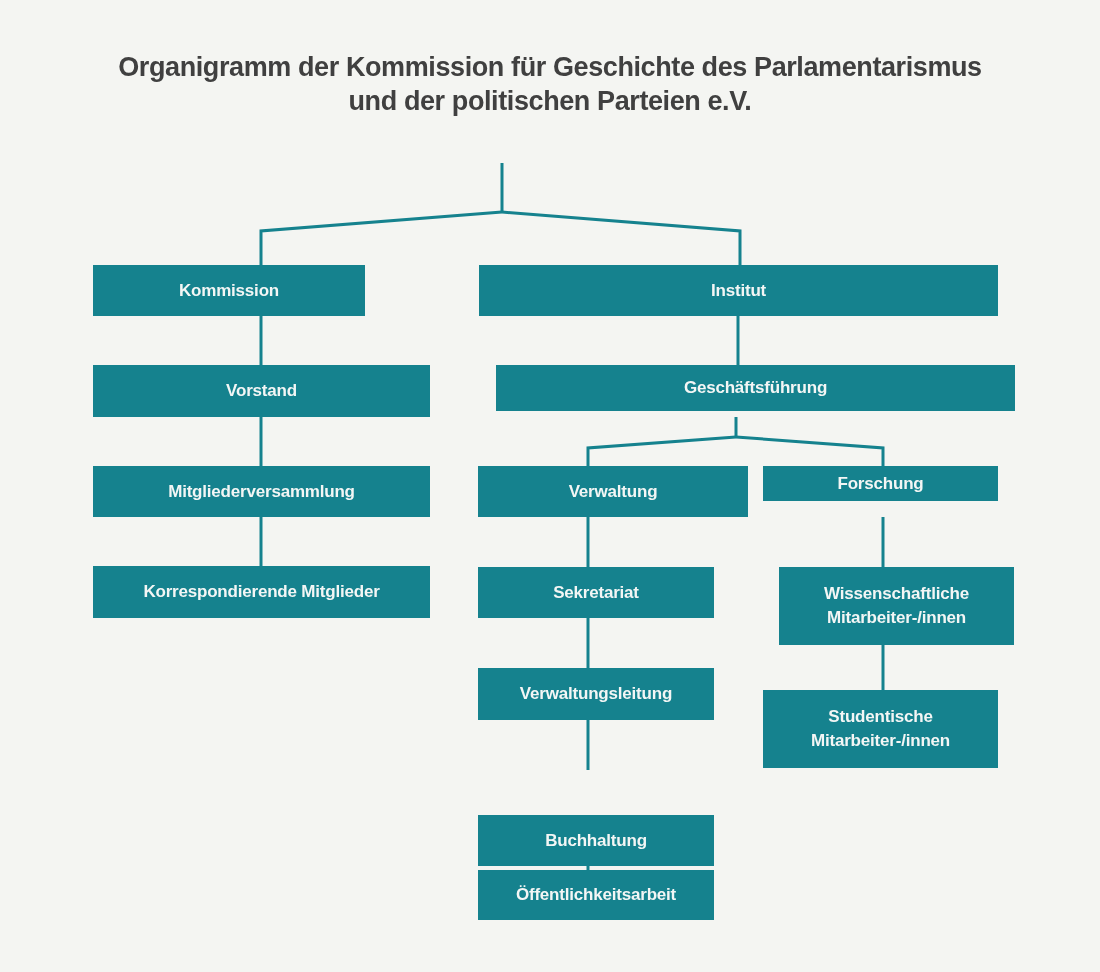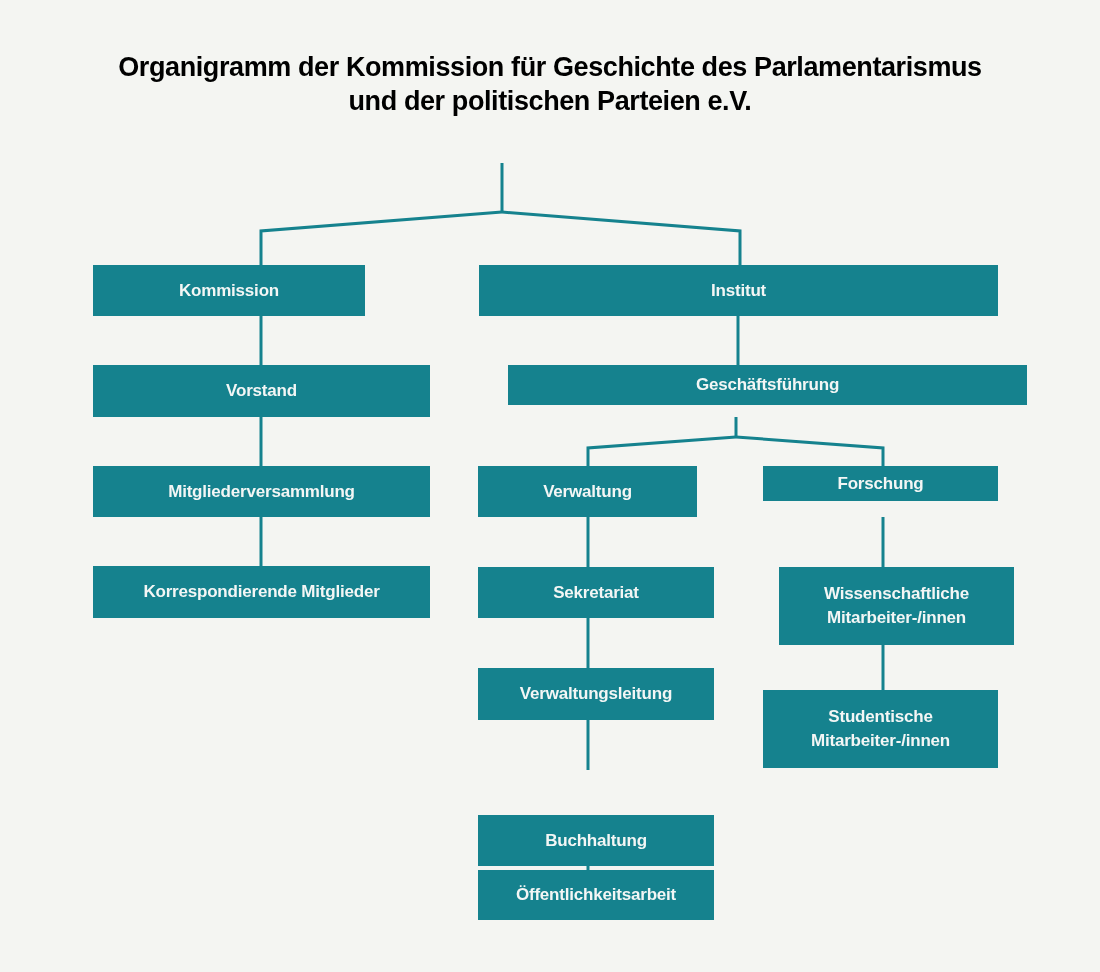--- a/index.html
+++ b/index.html
@@ -14,21 +14,21 @@
     height: 972px;
     background: #F4F5F2;
     overflow: hidden;
   }
   .chart-title {
     position: absolute;
     top: 50px;
     left: 0;
     width: 1100px;
     text-align: center;
-    color: #000000;
+    color: #404040;
     font-size: 27px;
     line-height: 34px;
     font-weight: bold;
     letter-spacing: -0.4px;
   }
   .connectors {
     position: absolute;
     top: 0;
     left: 0;
   }
@@ -47,23 +47,23 @@
     padding: 0 10px;
     box-sizing: border-box;
   }
   
   .n-kommission            { left: 93px;  top: 265px; width: 272px; height: 51px; }
   .n-vorstand              { left: 93px;  top: 365px; width: 337px; height: 52px; }
   .n-mitgliederversammlung { left: 93px;  top: 466px; width: 337px; height: 51px; }
   .n-korrespondierende     { left: 93px;  top: 566px; width: 337px; height: 52px; }
   
   .n-institut              { left: 479px; top: 265px; width: 519px; height: 51px; }
-  .n-geschaeftsfuehrung    { left: 508px; top: 365px; width: 519px; height: 40px; text-align: center; }
+  .n-geschaeftsfuehrung    { left: 496px; top: 365px; width: 519px; height: 46px; text-align: center; }
   
-  .n-verwaltung            { left: 478px; top: 466px; width: 219px; height: 51px; justify-content: center; }
+  .n-verwaltung            { left: 478px; top: 466px; width: 270px; height: 51px; justify-content: center; }
   .n-sekretariat           { left: 478px; top: 567px; width: 236px; height: 51px; }
   .n-verwaltungsleitung    { left: 478px; top: 668px; width: 236px; height: 52px; }
   .n-buchhaltung           { left: 478px; top: 769px; width: 236px; height: 51px; margin-top: 46px; }
   .n-oeffentlichkeitsarbeit{ left: 478px; top: 870px; width: 236px; height: 50px; }
   
   .n-forschung             { left: 763px; top: 466px; width: 235px; height: 35px; }
   .n-wissenschaftliche     { left: 763px; top: 567px; width: 235px; height: 78px; margin-left: 16px; }
   .n-studentische          { left: 763px; top: 690px; width: 235px; height: 78px; }
 </style>
 </head>

